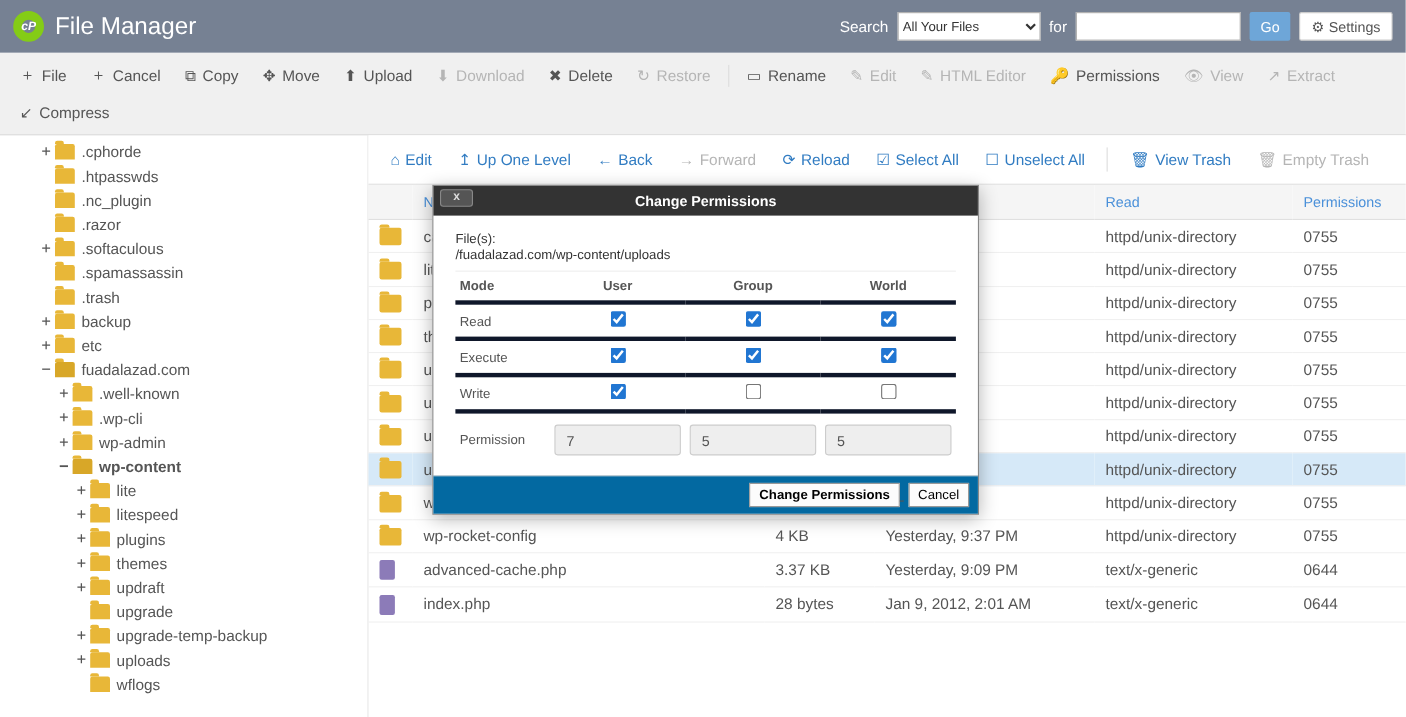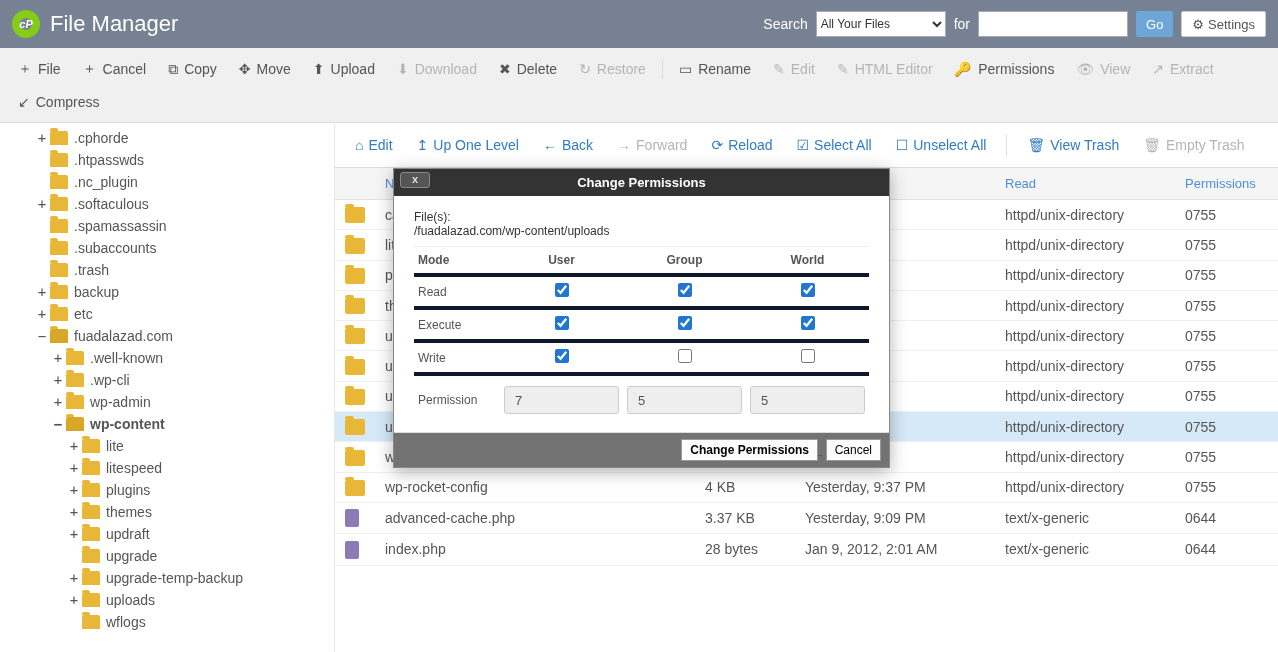--- a/index.html
+++ b/index.html
@@ -58,21 +58,21 @@
 .modal-close { position: absolute; left: 6px; top: 3px; width: 30px; height: 16px; background: #555; border: 1px solid #888; color: #ddd; font-size: 11px; line-height: 12px; text-align: center; cursor: pointer; border-radius: 3px; }
 .modal-body { padding: 14px 20px 12px 20px; font-size: 12px; }
 .files-label { font-size: 12px; color: #333; }
 .files-path { font-size: 12px; color: #333; margin-bottom: 8px; }
 .perm-table { width: 100%; border-collapse: collapse; margin-top: 6px; }
 .perm-table th { text-align: left; font-weight: bold; font-size: 12px; padding: 6px 4px; border-top: 1px solid #eee; }
 .perm-table th.center, .perm-table td.center { text-align: center; }
 .perm-table td { font-size: 12px; padding: 6px 4px; border-top: 4px solid #0f172a; }
 .perm-input { width: 115px; height: 28px; background: #eee; border: 1px solid #ccc; border-radius: 3px; text-align: left; padding: 0 10px; font-size: 13px; color: #555; }
 .perm-row-inputs td { padding-top: 10px; }
-.modal-footer { background: #737373; border-top: 1px solid #ddd; padding: 6px 8px; text-align: right; text-decoration: underline; }
+.modal-footer { background: #0369a1; border-top: 1px solid #ddd; padding: 6px 8px; text-align: right; text-decoration: underline; }
 .modal-btn { background: #fcfcfc; border: 1px solid #999; padding: 3px 8px; font-size: 12px; cursor: pointer; margin-left: 4px; }
 .modal-btn.primary { font-weight: bold; }
 input[type=checkbox] { width: 14px; height: 14px; accent-color: #2176d2; }
 </style>
 </head>
 <body>
 
 <div class="header">
   <div class="logo-wrap">
     <div class="logo-circle">cP</div>
@@ -173,35 +173,35 @@
         <span>.htpasswds</span>
       </div>
       <div class="tree-item">
         <span class="tree-spacer" style="width:36px"></span>
         <span class="tree-toggle"></span>
         <span class="folder-icon"></span>
         <span>.nc_plugin</span>
       </div>
       <div class="tree-item">
         <span class="tree-spacer" style="width:36px"></span>
+        <span class="tree-toggle"></span>
+        <span class="folder-icon"></span>
+        <span>.razor</span>
+      </div>
+      <div class="tree-item">
+        <span class="tree-spacer" style="width:36px"></span>
         <span class="tree-toggle">+</span>
         <span class="folder-icon"></span>
         <span>.softaculous</span>
       </div>
       <div class="tree-item">
         <span class="tree-spacer" style="width:36px"></span>
         <span class="tree-toggle"></span>
         <span class="folder-icon"></span>
         <span>.spamassassin</span>
-      </div>
-      <div class="tree-item">
-        <span class="tree-spacer" style="width:36px"></span>
-        <span class="tree-toggle"></span>
-        <span class="folder-icon"></span>
-        <span>.subaccounts</span>
       </div>
       <div class="tree-item">
         <span class="tree-spacer" style="width:36px"></span>
         <span class="tree-toggle"></span>
         <span class="folder-icon"></span>
         <span>.trash</span>
       </div>
       <div class="tree-item">
         <span class="tree-spacer" style="width:36px"></span>
         <span class="tree-toggle">+</span>

